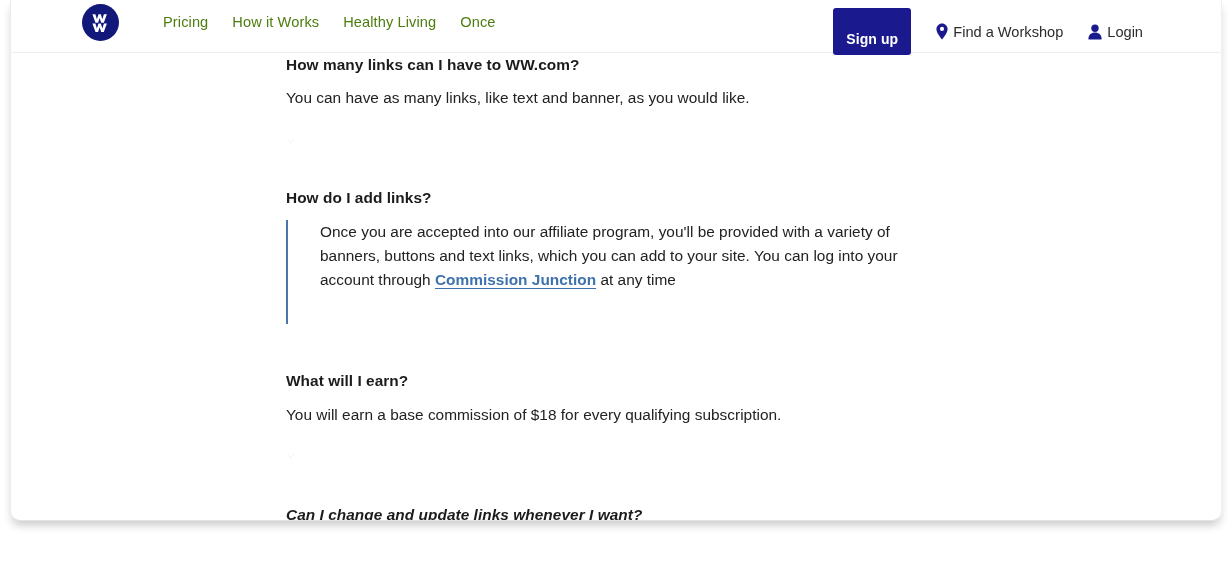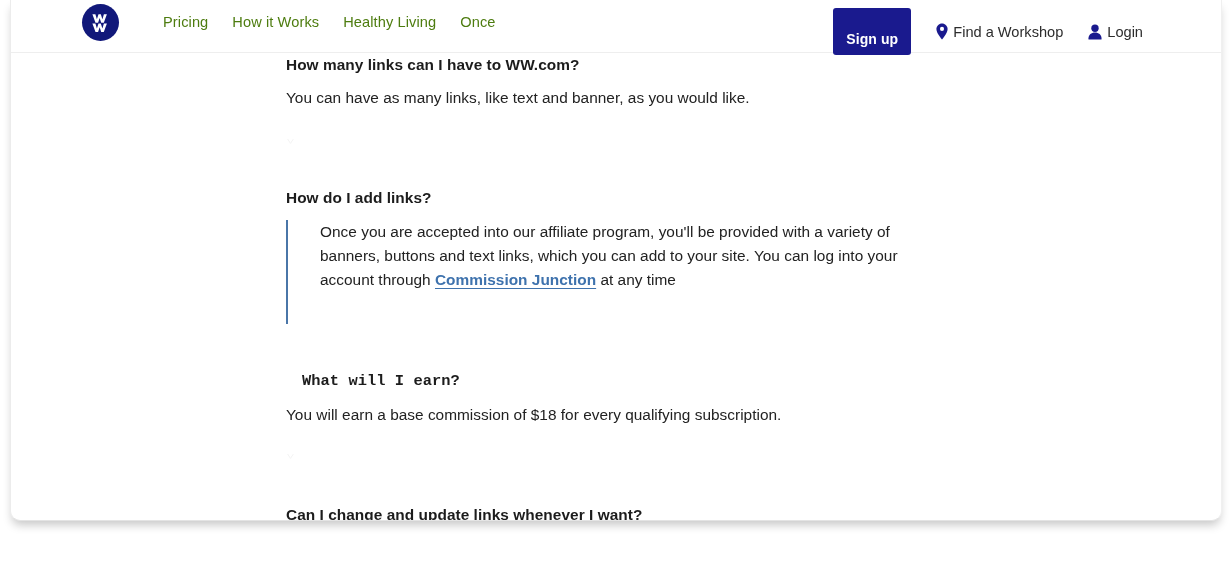--- a/index.html
+++ b/index.html
@@ -165,24 +165,24 @@
     opacity: 0.30;
   }
   .faq-dot svg { display: block; }
 
   
   .q1 { position: absolute; left: 0px;  top: 2px;  }
   .a1 { position: absolute; left: 0px;  top: 33px; }
   .d1 { position: absolute; left: 1px;  top: 85px; }
   .q2 { position: absolute; left: 0px;  top: 135px; }
   .a2 { position: absolute; left: 1px;  top: 167px; width: 625px; padding-left: 33px; }
-  .q3 { position: absolute; left: 16px;  top: 318px; font-family: Liberation Mono, monospace; }
+  .q3 { position: absolute; left: 0px;  top: 318px; }
   .a3 { position: absolute; left: 0px;  top: 350px; }
   .d2 { position: absolute; left: 1px;  top: 400px; }
-  .q4 { position: absolute; left: 0px;  top: 452px; }
+  .q4 { position: absolute; left: 0px;  top: 452px; font-style: italic; }
 </style>
 </head>
 <body>
 
 <div class="page-card">
 
   <div class="site-header">
 
     <div class="logo">
       <svg width="26" height="26" viewBox="0 0 26 26" aria-hidden="true">

